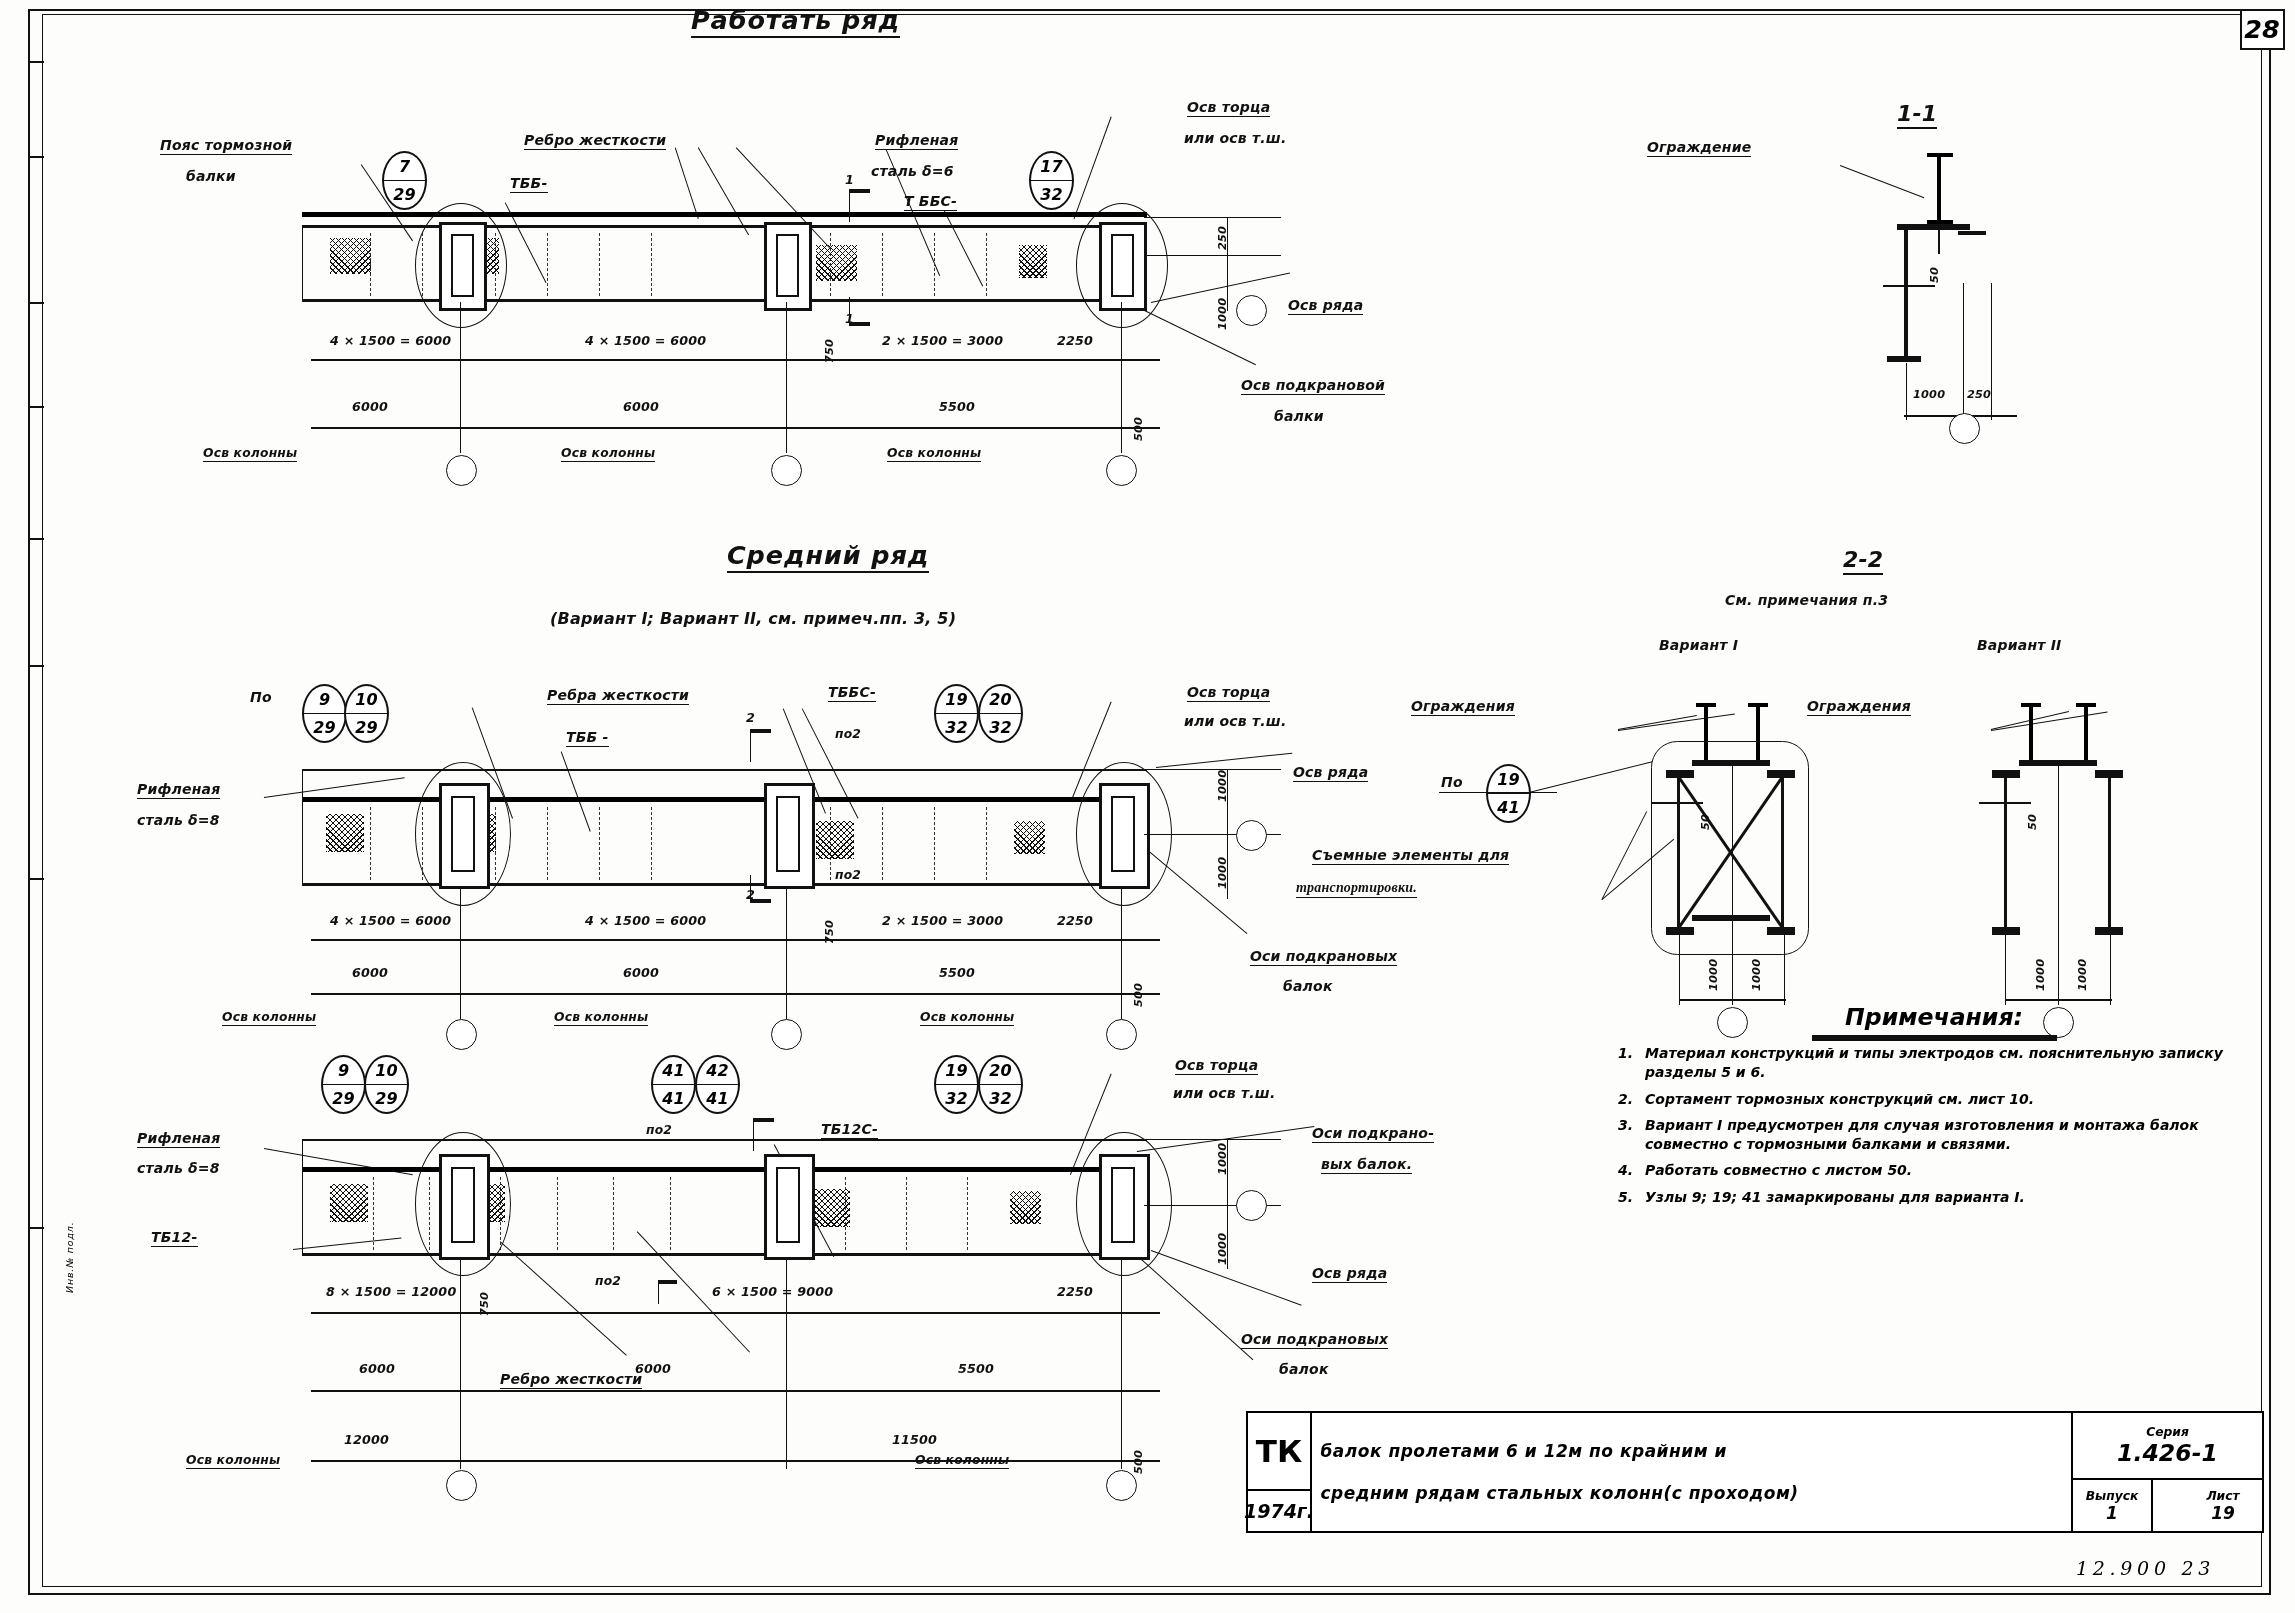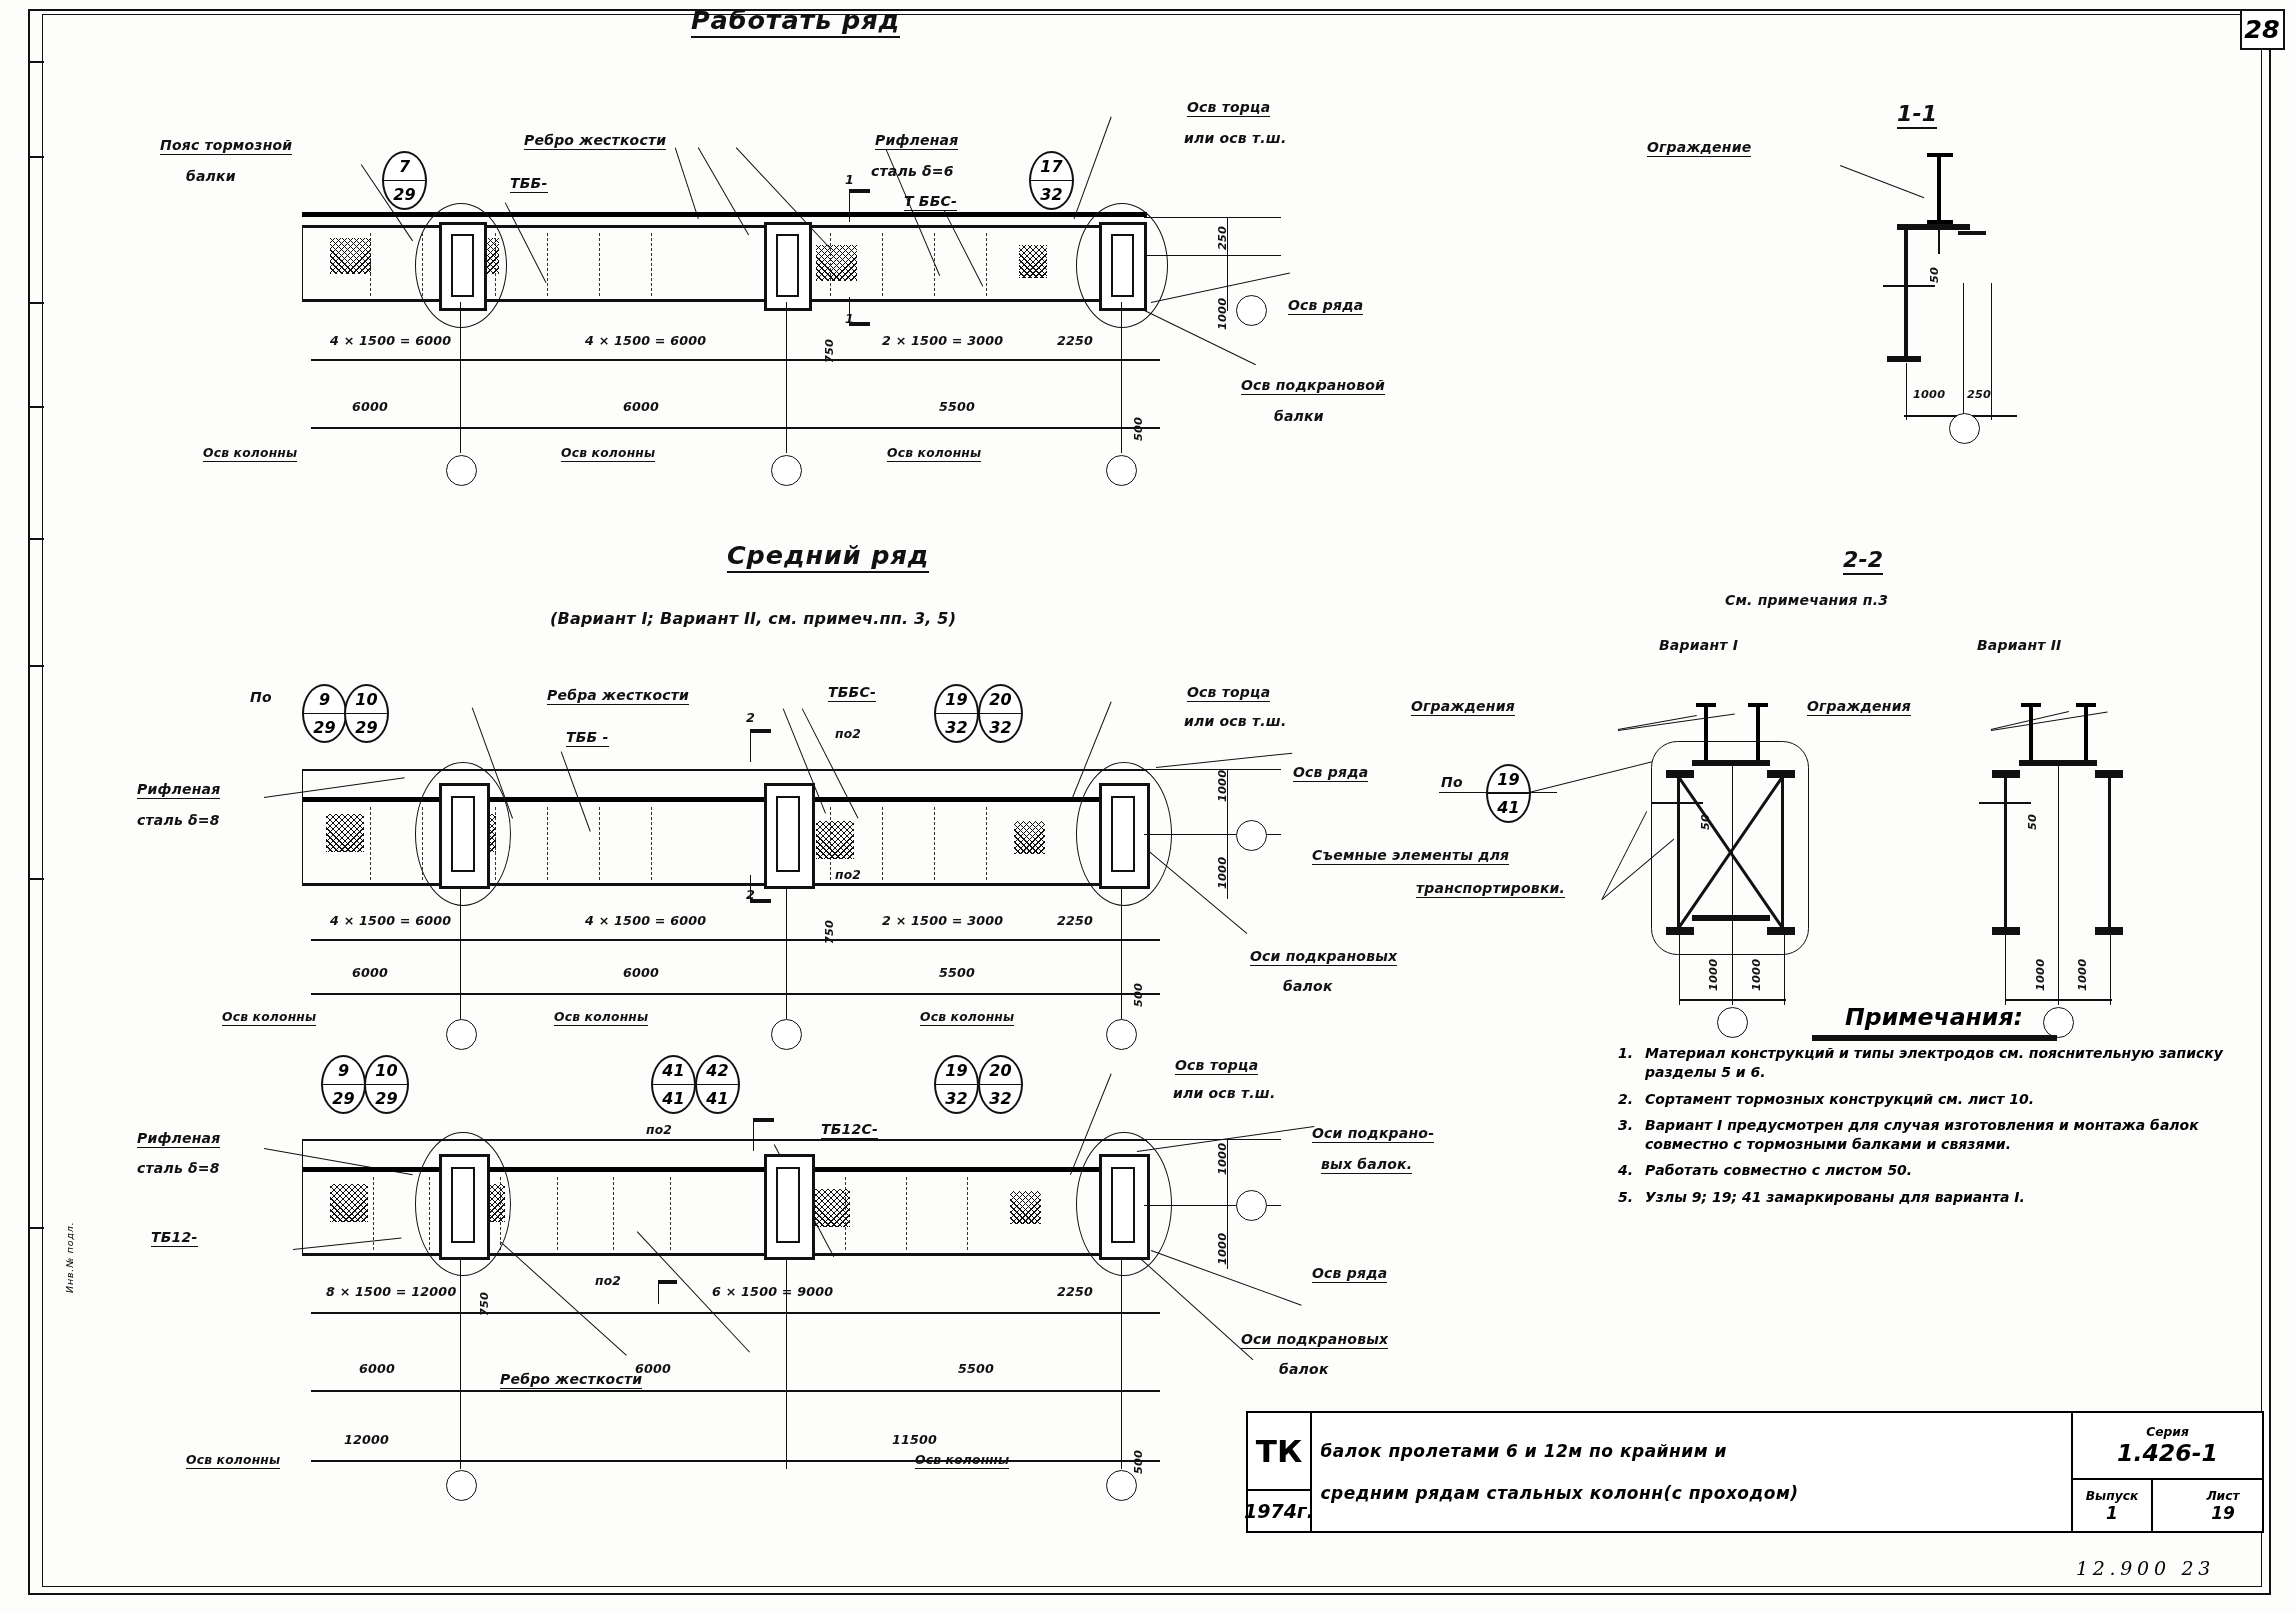--- a/index.html
+++ b/index.html
@@ -578,21 +578,21 @@
 
   <div class="txt lbl" style="left:1441px;top:774px;">По</div>
   <div class="bub" style="left:1486px;top:764px;">
     <div class="top">19</div>
     <div class="bot">41</div>
   </div>
   <div class="ln hl" style="left:1439px;top:792px;width:118px;height:1.4px;"></div>
   <div class="leader" style="left:1529px;top:792px;width:127px;transform:rotate(-14deg);"></div>
 
   <div class="txt lbl ul" style="left:1312px;top:847px;">Съемные элементы для</div>
-  <div class="txt lbl ul" style="left:1416px;top:880px;">транспортировки.</div>
+  <div class="txt lbl ul" style="left:1296px;top:880px;font-family:Liberation Serif, serif;">транспортировки.</div>
   <div class="leader" style="left:1602px;top:899px;width:94px;transform:rotate(-40deg);"></div>
   <div class="leader" style="left:1602px;top:899px;width:99px;transform:rotate(-63deg);"></div>
 
   <div class="ln vl" style="left:1679px;top:934px;height:71px;width:1.4px;"></div>
   <div class="ln vl" style="left:1732px;top:764px;height:241px;width:1.4px;"></div>
   <div class="ln vl" style="left:1784px;top:934px;height:71px;width:1.4px;"></div>
   <div class="dimline" style="left:1679px;top:999px;width:107px;"></div>
   <div class="txt dim-s vert" style="left:1707px;top:991px;">1000</div>
   <div class="txt dim-s vert" style="left:1750px;top:991px;">1000</div>
   <div class="axcirc" style="left:1717px;top:1007px;"></div>

